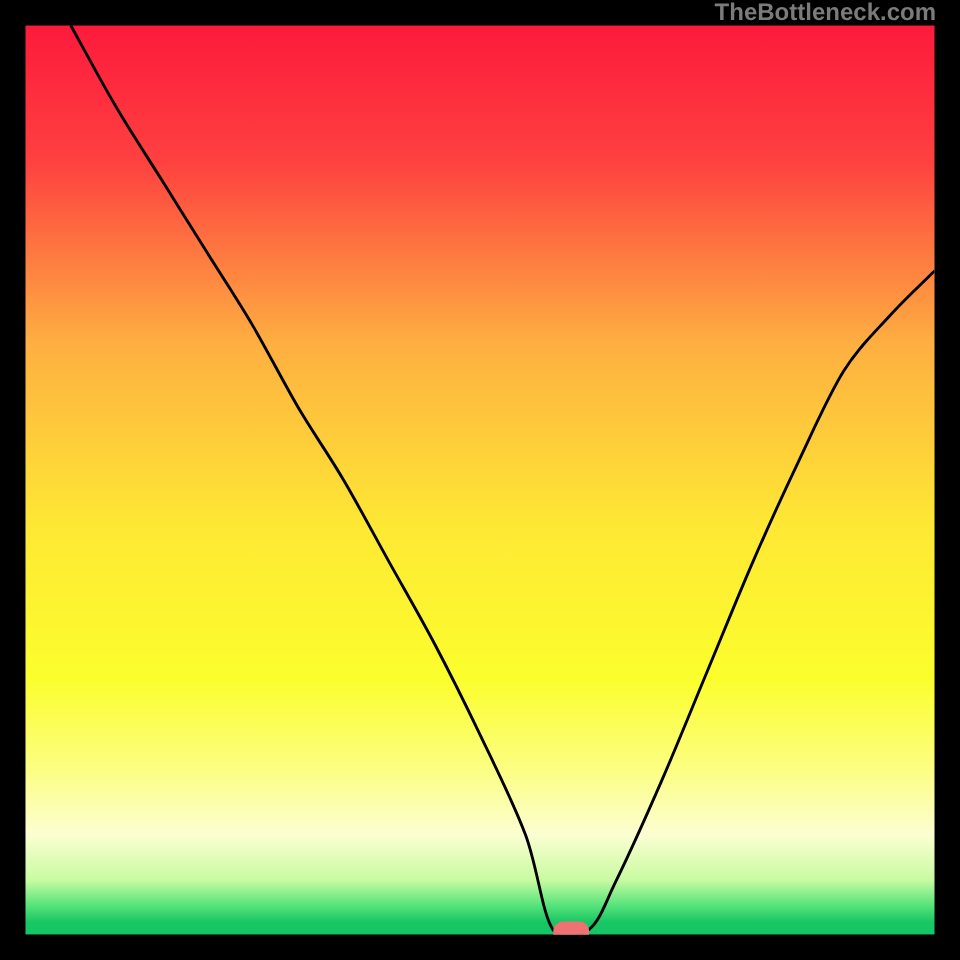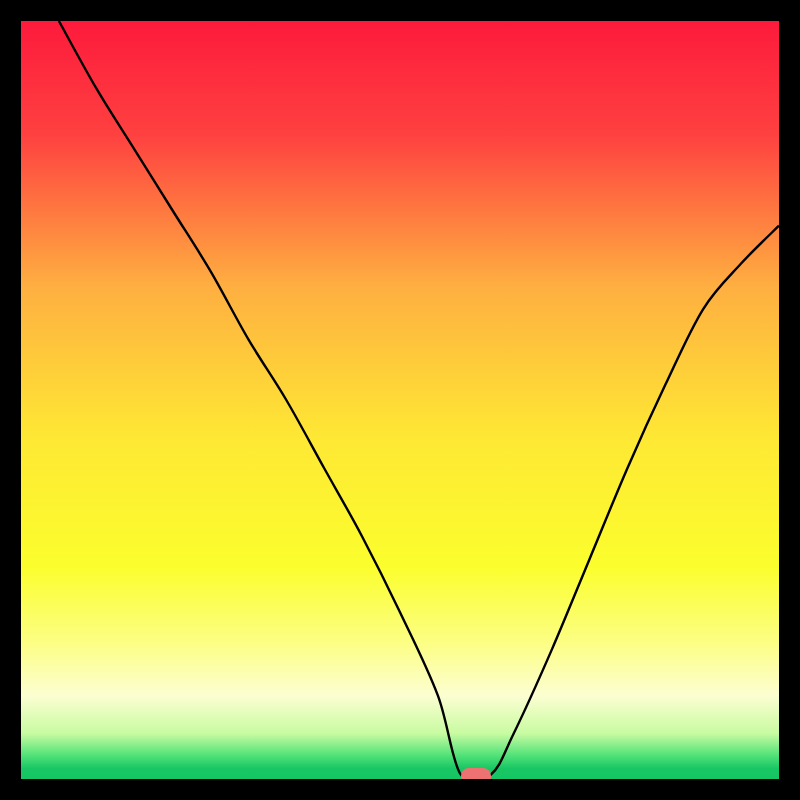--- a/index.html
+++ b/index.html
@@ -80,13 +80,14 @@
       <rect x="0" y="0" width="758" height="758" fill="url(#bg-grad)"></rect>
     </svg>
 
     <svg class="curve-svg" viewBox="0 0 758 758" preserveAspectRatio="none">
       <path id="curve-path" d="M 37.90 0.00 C 44.22 11.37, 63.17 46.74, 75.80 68.22 C 88.43 89.70, 101.07 108.65, 113.70 128.86 C 126.33 149.07, 138.97 169.29, 151.60 189.50 C 164.23 209.71, 176.87 228.66, 189.50 250.14 C 202.13 271.62, 214.77 296.88, 227.40 318.36 C 240.03 339.84, 252.67 357.52, 265.30 379.00 C 277.93 400.48, 290.57 424.48, 303.20 447.22 C 315.83 469.96, 328.47 491.44, 341.10 515.44 C 353.73 539.44, 366.37 564.71, 379.00 591.24 C 391.63 617.77, 406.79 647.58, 416.90 674.62 C 427.01 701.66, 430.80 740.31, 439.64 753.45 C 448.48 766.59, 461.12 760.27, 469.96 753.45 C 478.80 746.63, 482.59 733.24, 492.70 712.52 C 502.81 691.80, 517.97 658.20, 530.60 629.14 C 543.23 600.08, 555.87 568.50, 568.50 538.18 C 581.13 507.86, 593.77 476.28, 606.40 447.22 C 619.03 418.16, 631.67 390.37, 644.30 363.84 C 656.93 337.31, 669.57 308.25, 682.20 288.04 C 694.83 267.83, 707.47 256.46, 720.10 242.56 C 732.73 228.66, 751.68 210.98, 758.00 204.66" fill="none" stroke="#000" stroke-width="2.4"></path>
     </svg>
 
     <div id="marker" class="marker" style="left: 439.64px; top: 747.388px; width: 30.32px; height: 16.676px; background: rgb(239, 114, 114);"></div>
   </div>
 
+  <div class="watermark">TheBottleneck.com</div>
 </div>
 
 </body></html>

